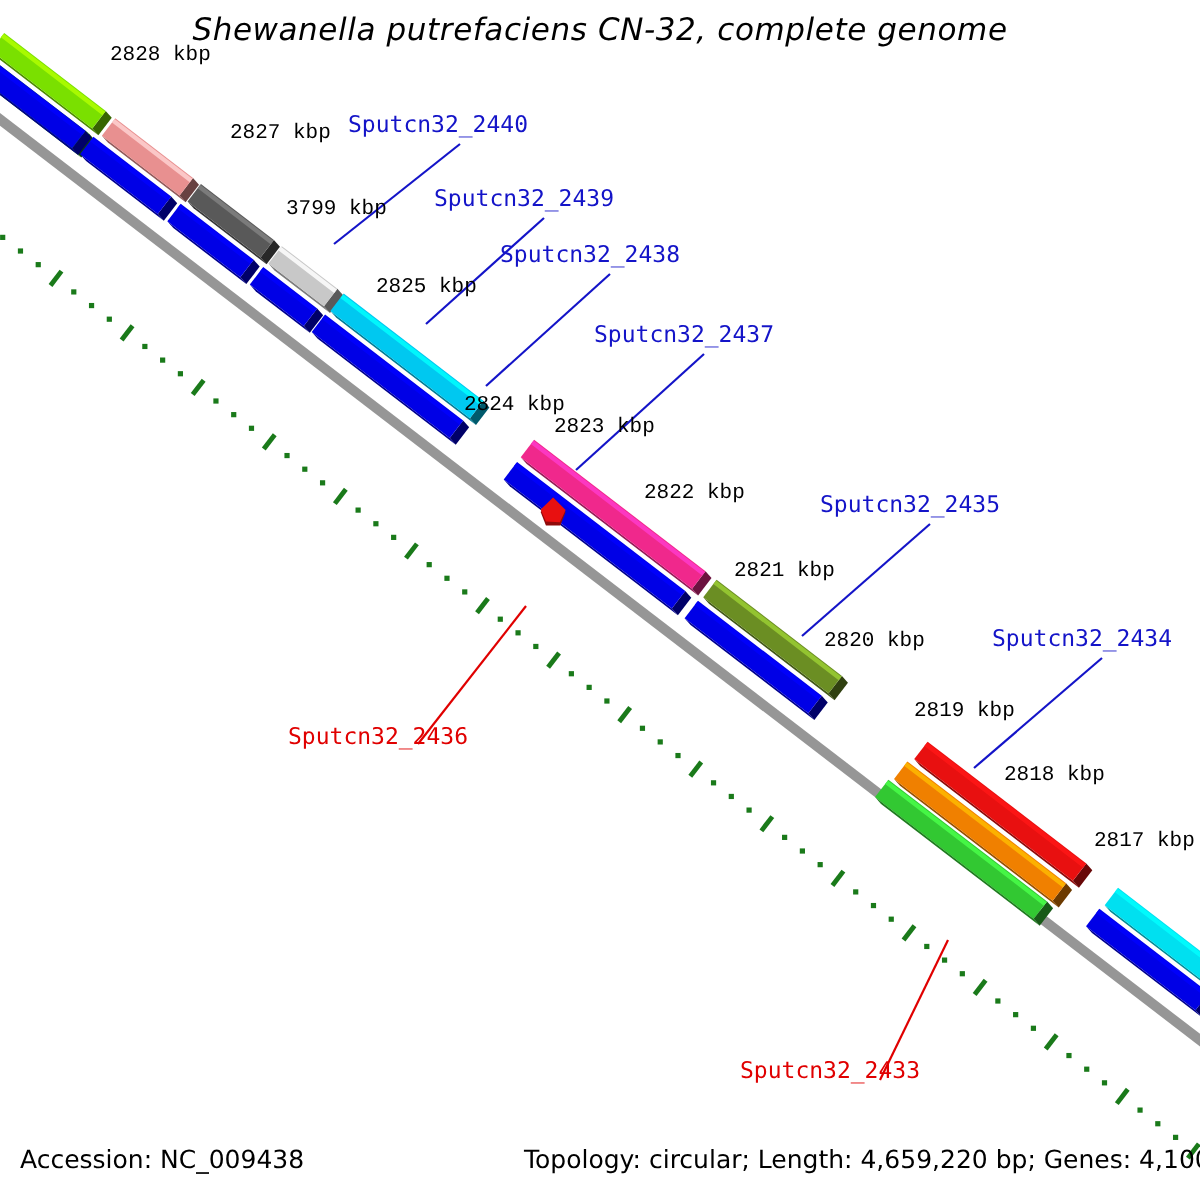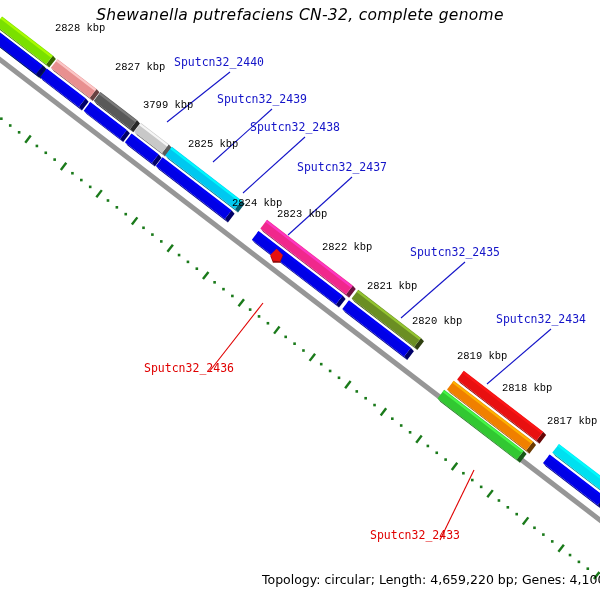--- a/index.html
+++ b/index.html
@@ -277,16 +277,17 @@
       <div class="gene-label blue" style="left: 217px; top: 92px;">Sputcn32_2439</div>
       <div class="gene-label blue" style="left: 250px; top: 120px;">Sputcn32_2438</div>
       <div class="gene-label blue" style="left: 297px; top: 160px;">Sputcn32_2437</div>
       <div class="gene-label blue" style="left: 410px; top: 245px;">Sputcn32_2435</div>
       <div class="gene-label blue" style="left: 496px; top: 312px;">Sputcn32_2434</div>
       <div class="gene-label red" style="left: 144px; top: 361px;">Sputcn32_2436</div>
       <div class="gene-label red" style="left: 370px; top: 528px;">Sputcn32_2433</div>
     </div>
 
   <div class="footer">
+    <span class="acc">Accession: NC_009438</span>
     <span class="topo">Topology: circular; Length: 4,659,220 bp; Genes: 4,100</span>
   </div>
 
 </div>
 
 </body></html>

